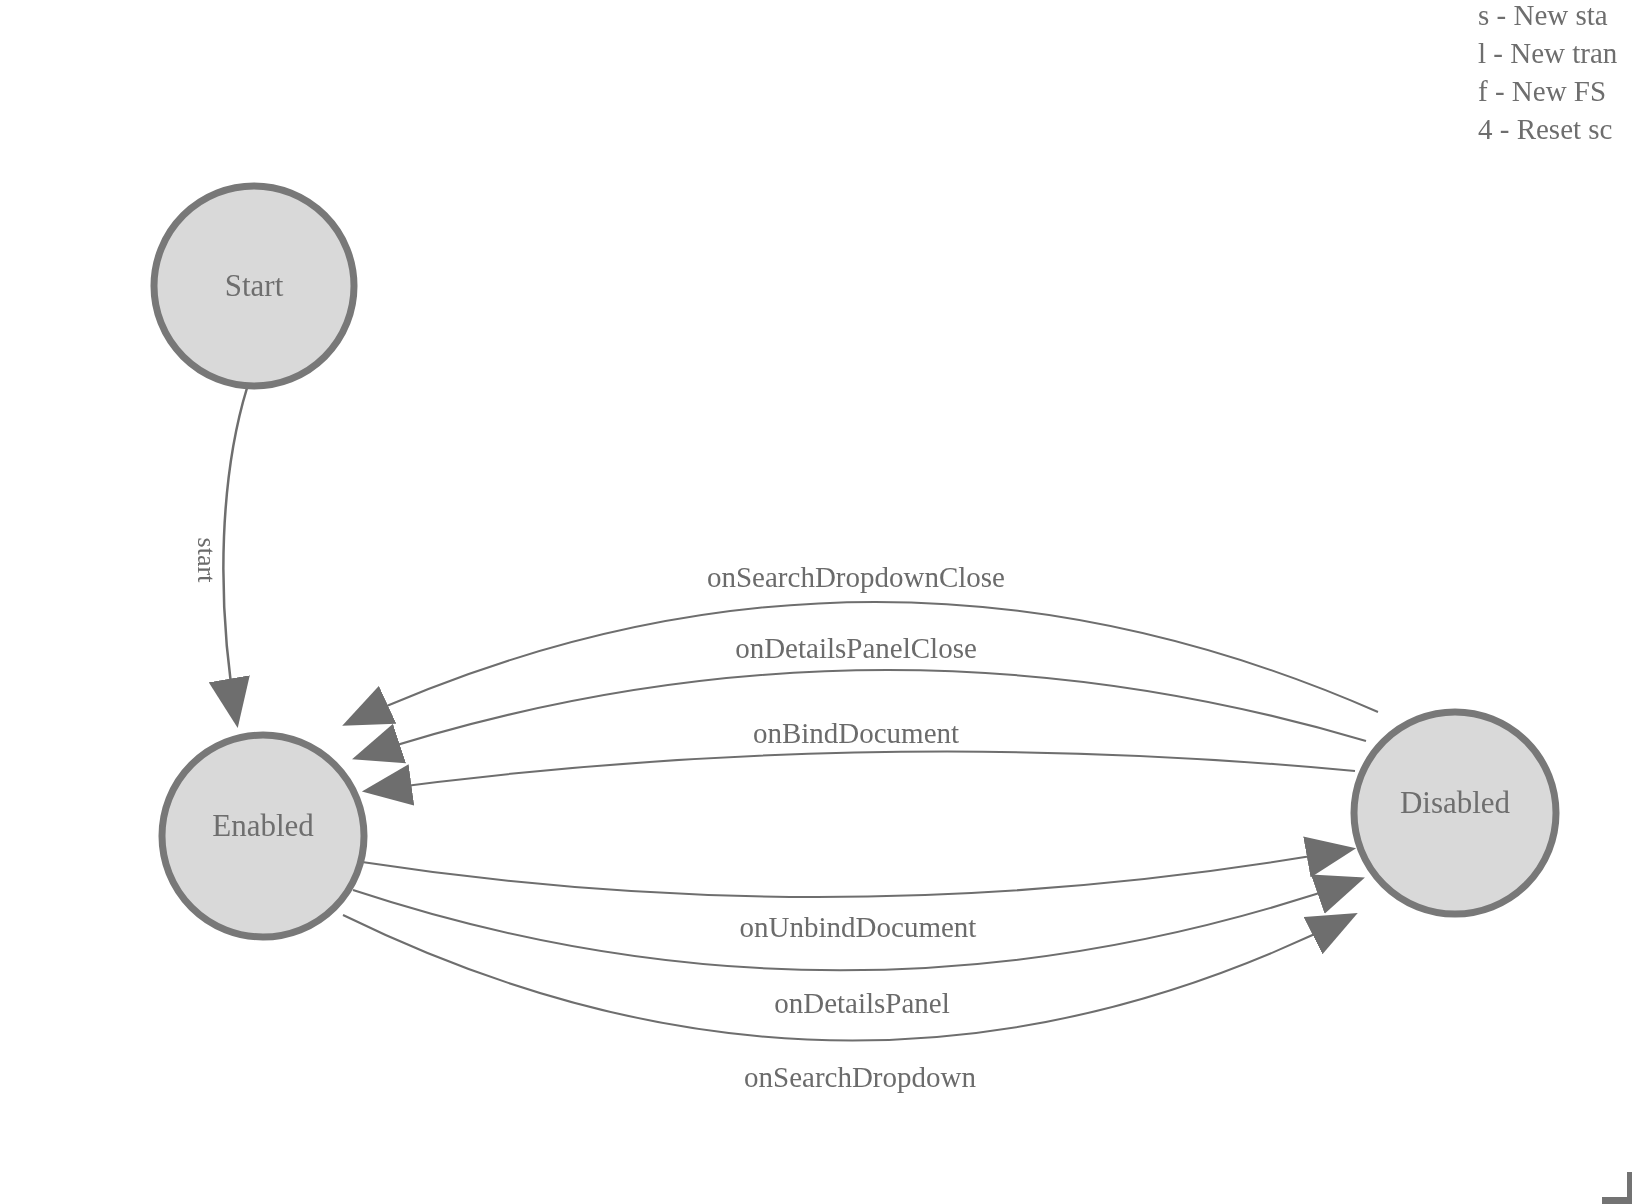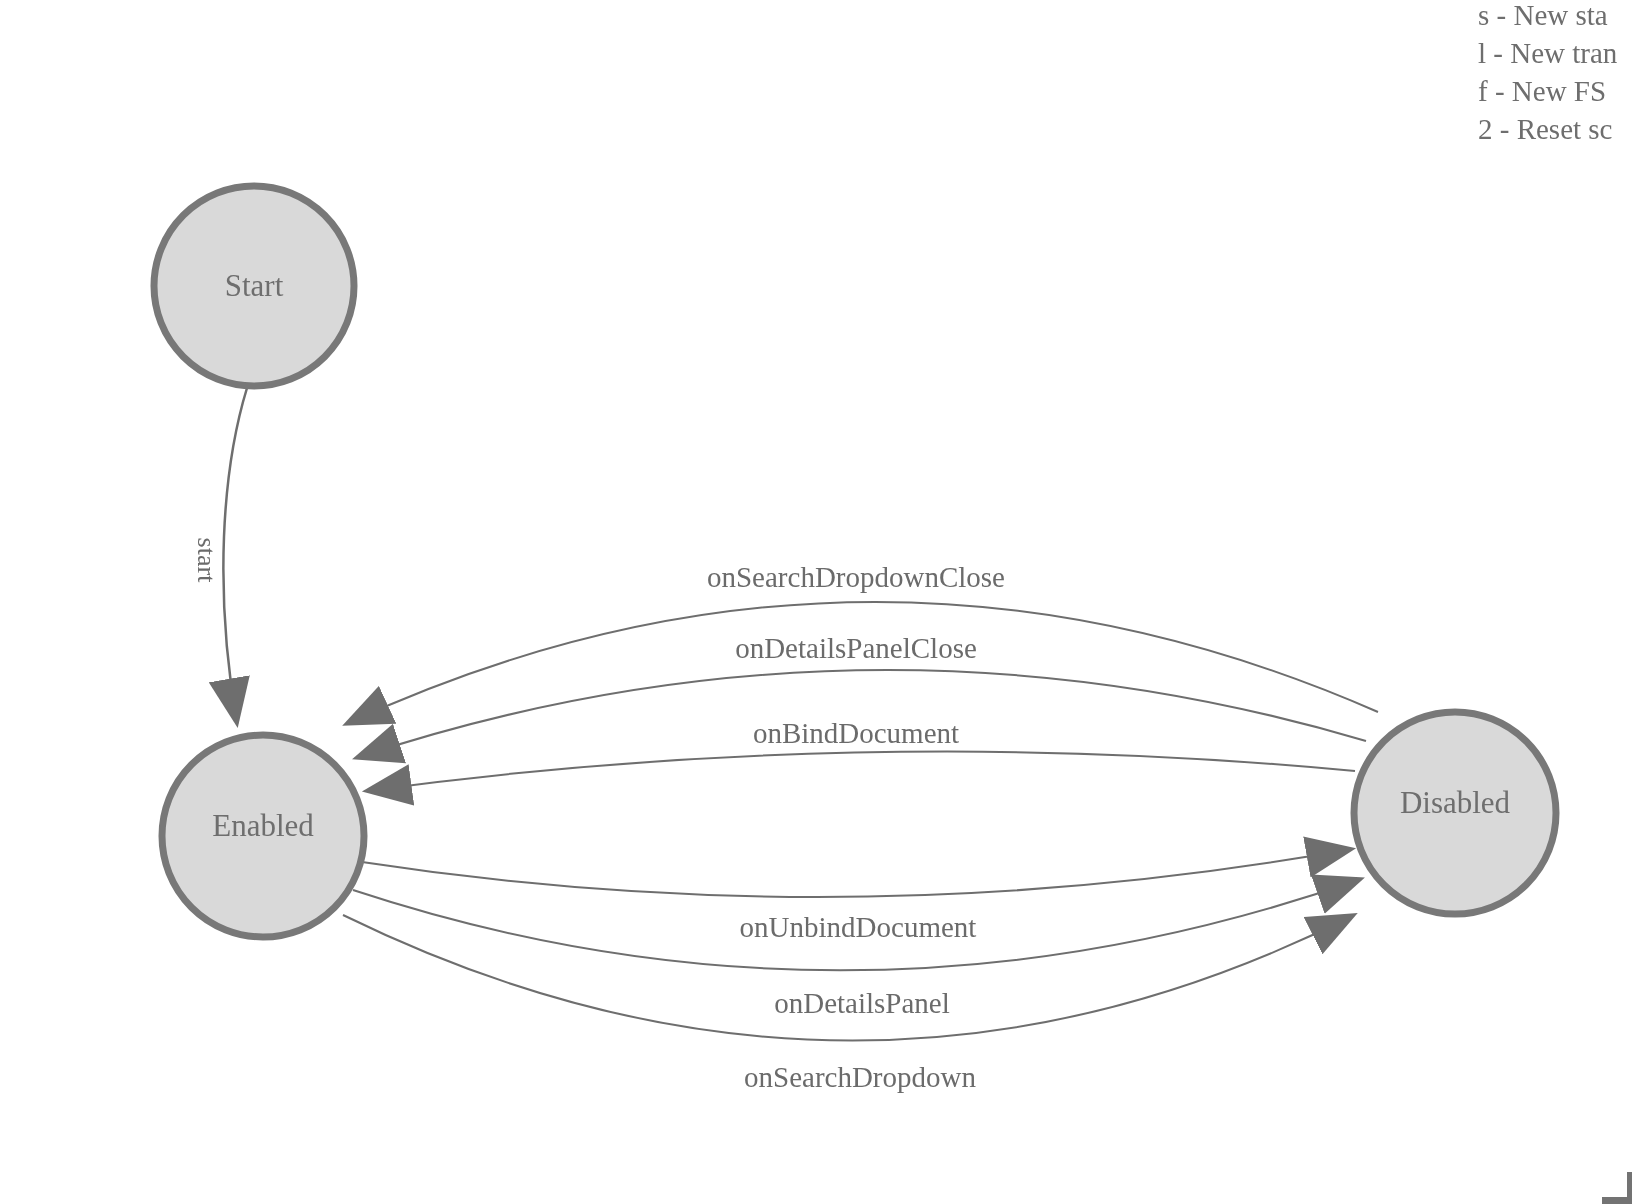--- a/index.html
+++ b/index.html
@@ -115,16 +115,16 @@
     <g>
       <rect class="corner-frag" x="1627" y="1172" width="5" height="32"></rect>
       <rect class="corner-frag" x="1602" y="1197" width="30" height="7"></rect>
     </g>
   </svg>
 
   <div class="legend">
     <div>s - New sta</div>
     <div>l - New tran</div>
     <div>f - New FS</div>
-    <div>2 - Reset sc</div>
+    <div>4 - Reset sc</div>
   </div>
 
 </div>
 
 </body></html>

